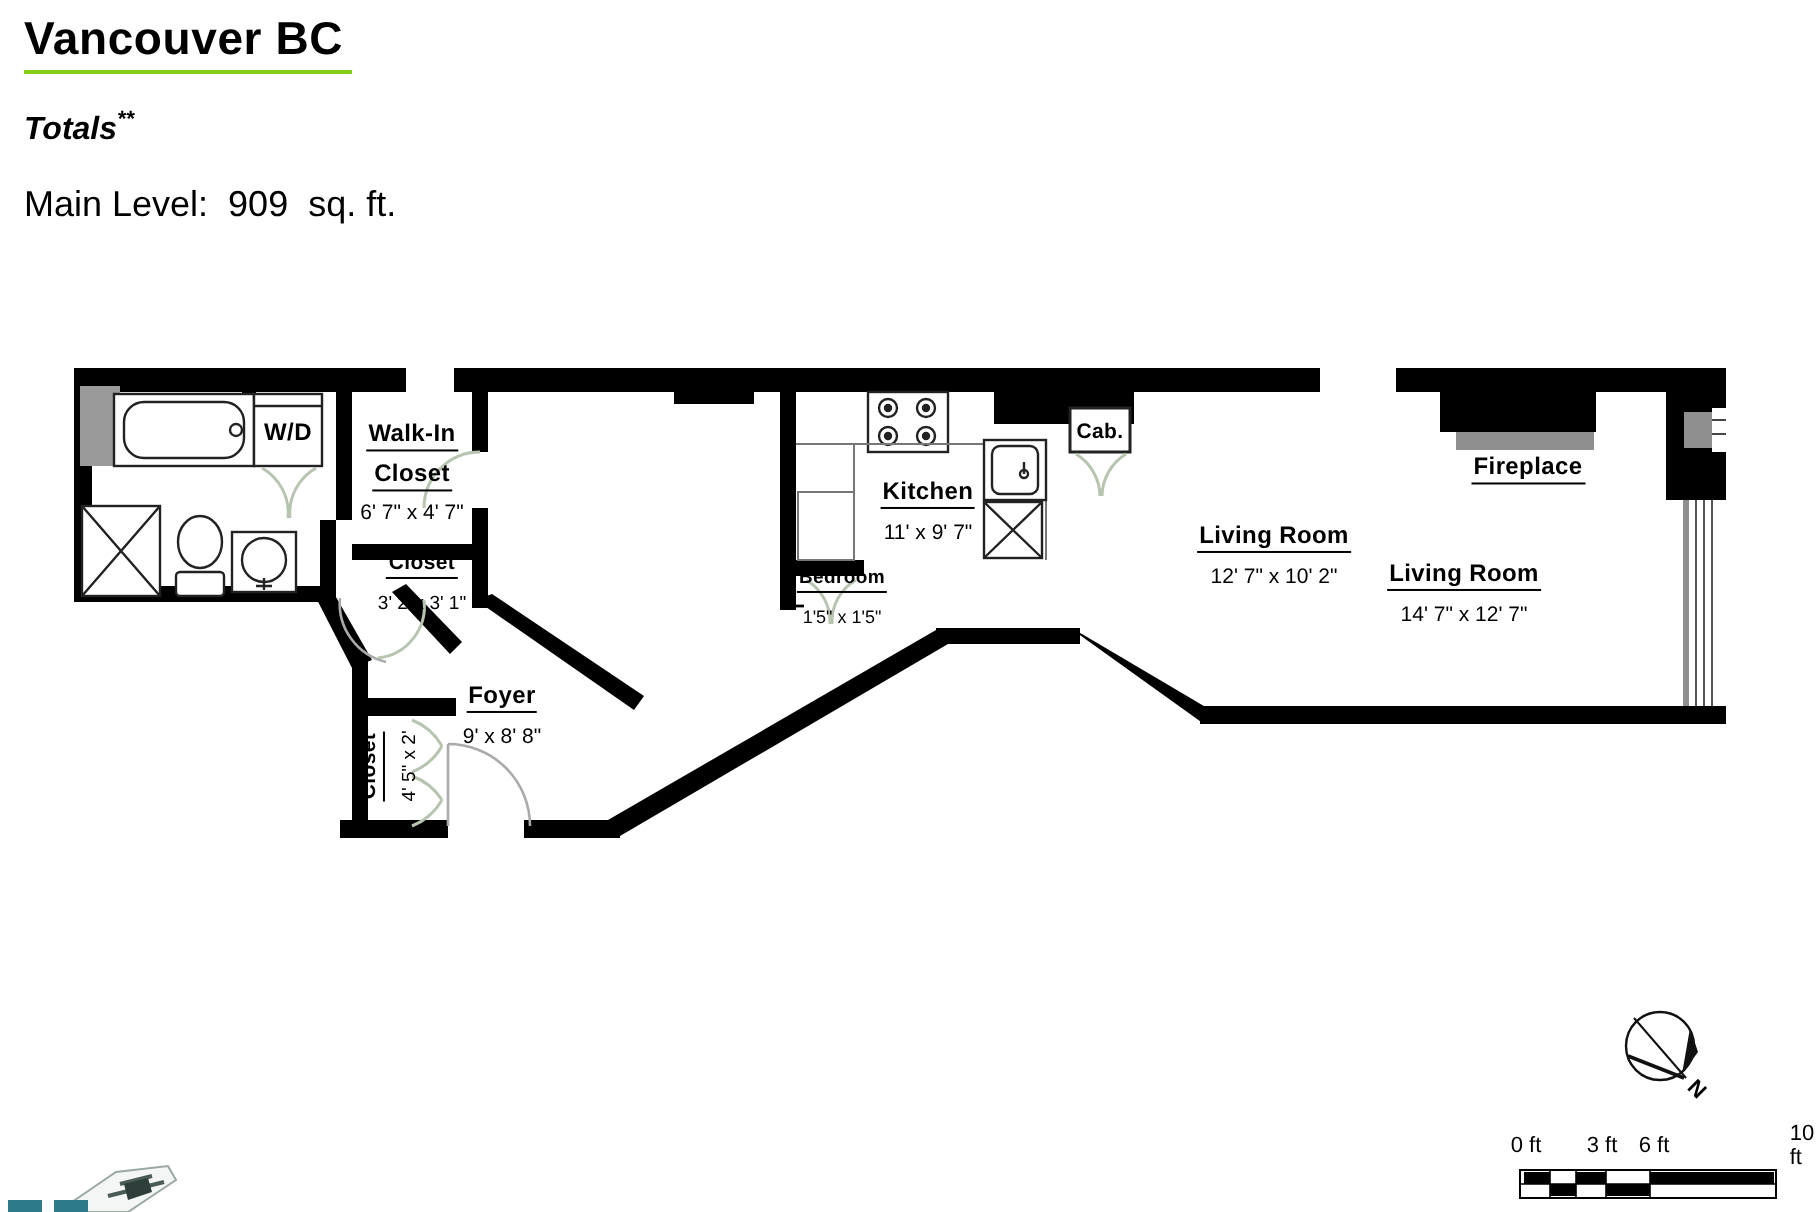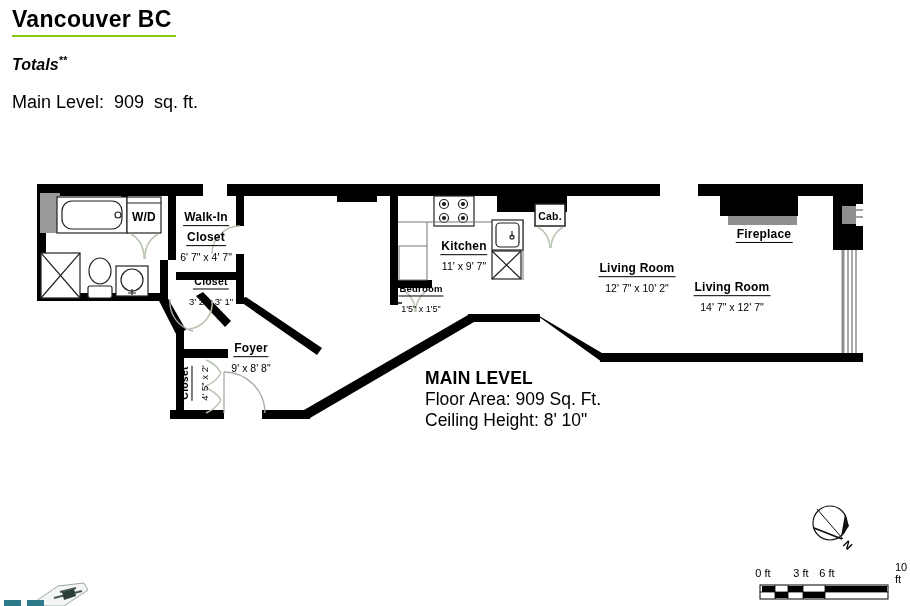--- a/index.html
+++ b/index.html
@@ -223,25 +223,20 @@
   </div>
   <div class="lbl" style="left:251px;top:357px">
     <span class="room-name u">Foyer</span><br>
     <span class="room-dims">9' x 8' 8"</span>
   </div>
   <div class="lbl" id="lbl-closet-foyer" style="left:193px;top:383px">
     <span class="room-name u" style="font-size:10.5px">Closet</span><br>
     <span class="room-dims" style="font-size:9.5px">4' 5" x 2'</span>
   </div>
 
-  <div id="info">
-    <div class="t">MAIN LEVEL</div>
-    <div class="r">Floor Area: 909 Sq. Ft.</div>
-    <div class="r">Ceiling Height: 8' 10"</div>
-  </div>
 
   <div class="scale-lbl" style="left:763px;top:573px">0 ft</div>
   <div class="scale-lbl" style="left:801px;top:573px">3 ft</div>
   <div class="scale-lbl" style="left:827px;top:573px">6 ft</div>
   <div class="scale-lbl" style="left:901px;top:573px">10 ft</div>
   <div id="north">N</div>
 
 </div>
 
 </body></html>

